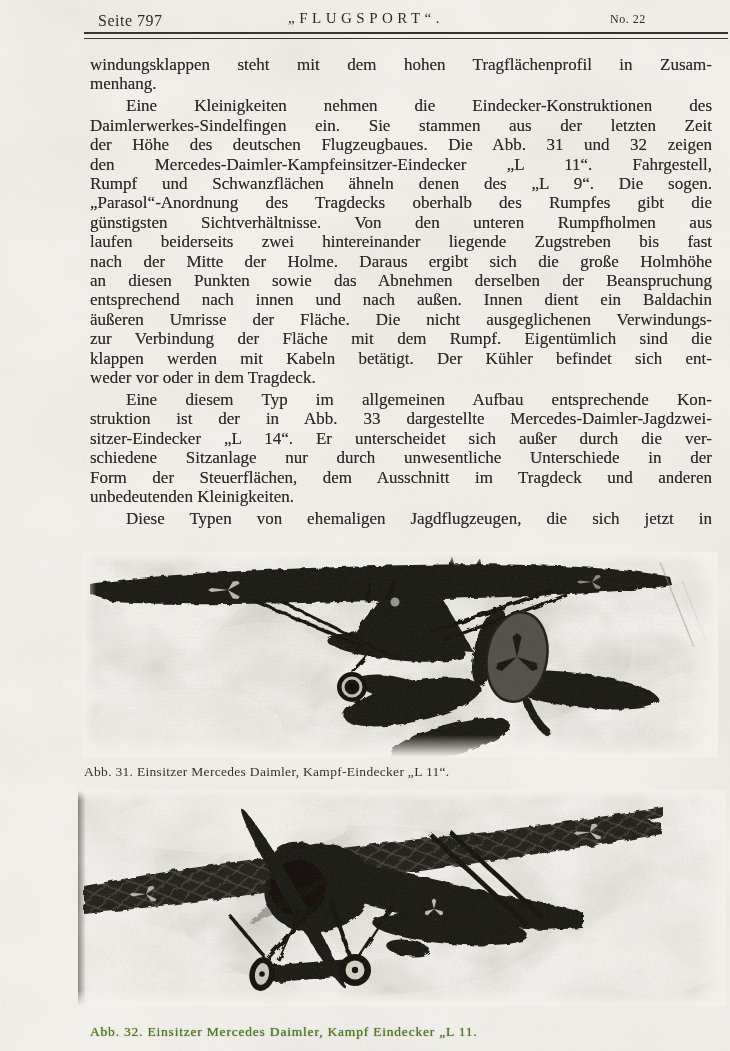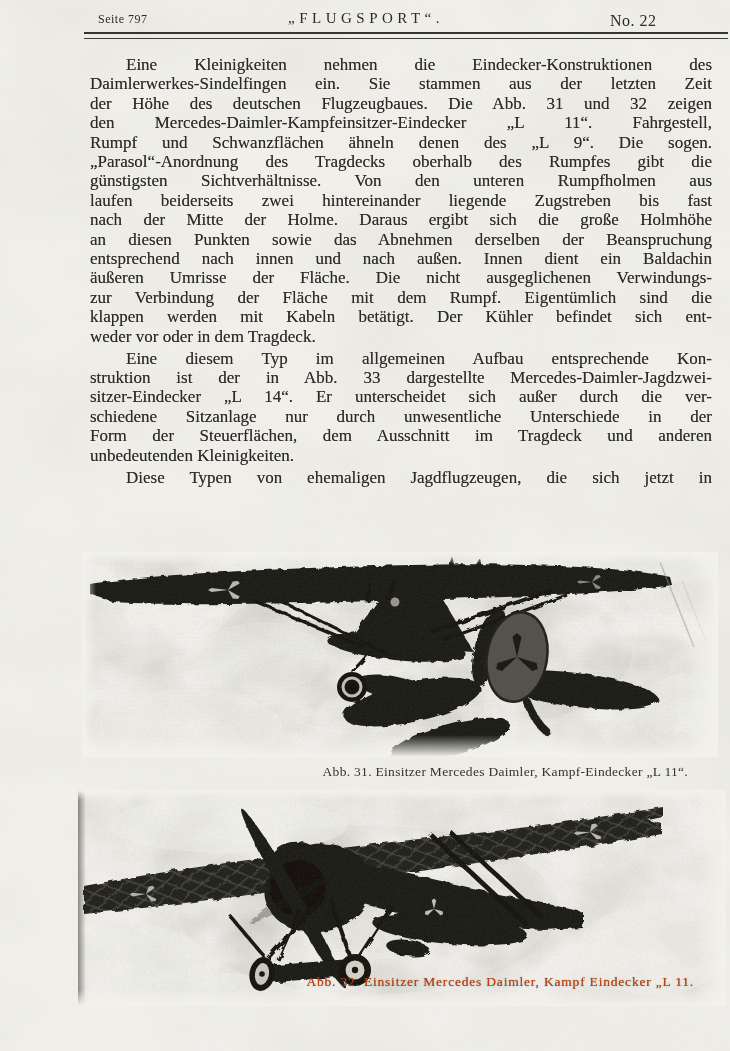--- a/index.html
+++ b/index.html
@@ -3,41 +3,41 @@
 <meta charset="utf-8">
 <style>
   html,body{margin:0;padding:0;background:#6e6c68;}
   .page{
     position:relative;width:730px;height:1051px;margin:0 auto;
     background:#f2f1ec;overflow:hidden;
     font-family:"Liberation Serif","DejaVu Serif",serif;color:#2b2a26;
   }
   .paper-noise{position:absolute;left:0;top:0;width:730px;height:1051px;pointer-events:none;}
   
-  .hdr-left{position:absolute;left:98px;top:12px;font-size:12px;letter-spacing:.5px;}
+  .hdr-left{position:absolute;left:98px;top:12px;font-size:16px;letter-spacing:.5px;}
   .hdr-title{position:absolute;left:288px;top:10px;font-size:15px;letter-spacing:4.5px;}
-  .hdr-right{position:absolute;left:610px;top:12px;font-size:16px;letter-spacing:.5px;}
+  .hdr-right{position:absolute;left:610px;top:12px;font-size:12px;letter-spacing:.5px;}
   .hdr-rule{position:absolute;left:84px;top:32px;width:644px;height:3.5px;
     border-top:2.6px solid #37352f;border-bottom:1.1px solid #3b3933;}
   
   .text-block{position:absolute;left:90px;top:55px;width:622px;
     font-size:17px;line-height:19.4px;
     text-shadow:0 0 .5px rgba(43,42,38,.55);}
   .para{margin:0 0 2.5px 0;}
   .line{text-align:justify;text-align-last:justify;}
   .para:not(.justify-last) .line:last-child{text-align-last:left;}
   .para.indent .line:first-child{text-indent:36px;}
   
   .photo{position:absolute;display:block;}
   .fig1{left:82px;top:552px;}
   .fig2{left:78px;top:790px;}
-  .caption{position:absolute;text-align:right;font-size:13.5px;color:#34322c;
+  .caption{position:absolute;text-align:left;font-size:13.5px;color:#34322c;
     letter-spacing:.3px;}
   .cap1{left:84px;top:764px;width:604px;}
-  .cap2{left:90px;top:974px;width:604px;color:#c2410c;letter-spacing:.8px;
+  .cap2{left:90px;top:1024px;width:604px;color:#4d7c0f;letter-spacing:.8px;
     text-shadow:0 0 1px rgba(74,72,64,.75);}
 </style>
 </head>
 <body>
 
 <div class="page">
 
   <svg class="paper-noise" width="730" height="1051" viewBox="0 0 730 1051">
     <defs>
       <filter id="pgrain">
@@ -52,20 +52,24 @@
     <rect width="730" height="1051" filter="url(#pblotch)" opacity="0.35"></rect>
     <rect width="730" height="1051" filter="url(#pgrain)" opacity="0.5"></rect>
   </svg>
 
   <span class="hdr-left">Seite 797</span>
   <span class="hdr-title">„FLUGSPORT“.</span>
   <span class="hdr-right">No. 22</span>
   <div class="hdr-rule"></div>
 
   <div class="text-block">
+    <div class="para">
+        <div class="line">windungsklappen steht mit dem hohen Tragflächenprofil in Zusam-</div>
+        <div class="line">menhang.</div>
+      </div>
     <div class="para indent">
         <div class="line">Eine Kleinigkeiten nehmen die Eindecker-Konstruktionen des</div>
         <div class="line">Daimlerwerkes-Sindelfingen ein. Sie stammen aus der letzten Zeit</div>
         <div class="line">der Höhe des deutschen Flugzeugbaues. Die Abb. 31 und 32 zeigen</div>
         <div class="line">den Mercedes-Daimler-Kampfeinsitzer-Eindecker „L 11“. Fahrgestell,</div>
         <div class="line">Rumpf und Schwanzflächen ähneln denen des „L 9“. Die sogen.</div>
         <div class="line">„Parasol“-Anordnung des Tragdecks oberhalb des Rumpfes gibt die</div>
         <div class="line">günstigsten Sichtverhältnisse. Von den unteren Rumpfholmen aus</div>
         <div class="line">laufen beiderseits zwei hintereinander liegende Zugstreben bis fast</div>
         <div class="line">nach der Mitte der Holme. Daraus ergibt sich die große Holmhöhe</div>

